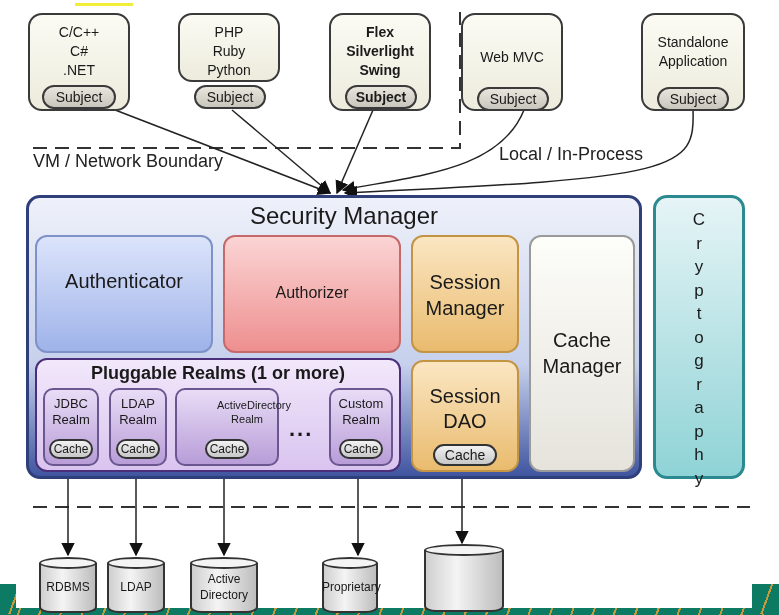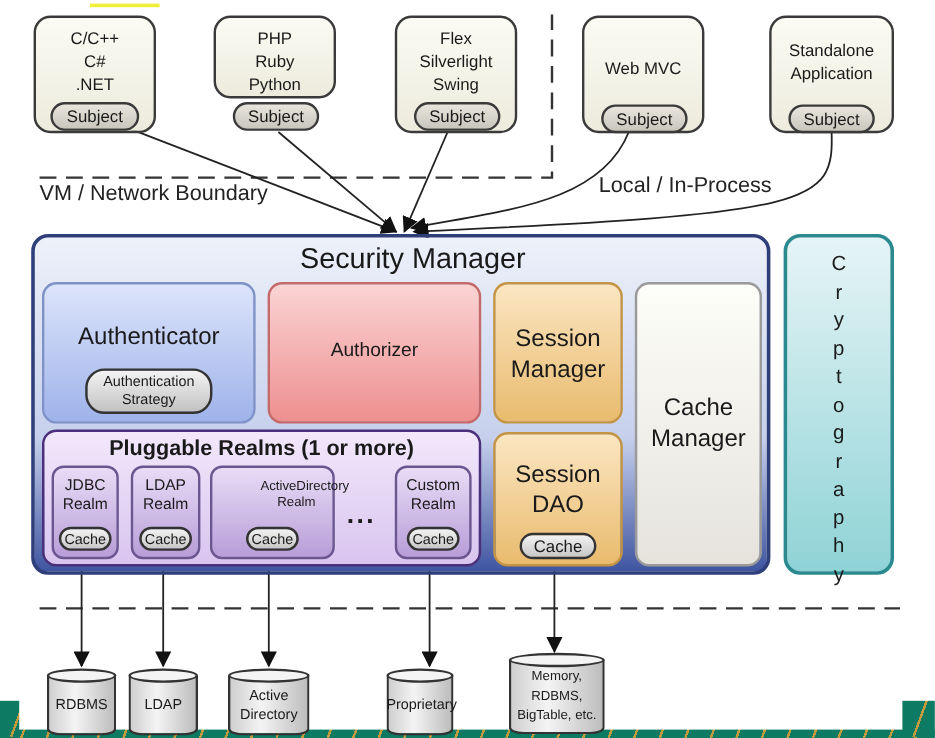--- a/index.html
+++ b/index.html
@@ -74,29 +74,29 @@
   <div class="pill" style="left:12px;top:70px;width:74px;height:24px;line-height:20px;">Subject</div>
 </div>
 <div class="client" style="left:178px;top:13px;width:102px;height:69px;">
   <div class="lines" style="top:8px;">
     <div>PHP</div>
     <div>Ruby</div>
     <div>Python</div>
   </div>
   <div class="pill" style="left:14px;top:70px;width:72px;height:24px;line-height:20px;">Subject</div>
 </div>
-<div class="client" style="left:329px;top:13px;width:102px;height:98px;">
+<div class="client" style="left:329px;top:13px;width:102px;height:98px;font-weight:bold;">
   <div class="lines" style="top:8px;">
     <div>Flex</div>
     <div>Silverlight</div>
     <div>Swing</div>
   </div>
   <div class="pill" style="left:14px;top:70px;width:72px;height:24px;line-height:20px;">Subject</div>
 </div>
-<div class="client" style="left:485px;top:13px;width:102px;height:98px;">
+<div class="client" style="left:461px;top:13px;width:102px;height:98px;">
   <div class="lines" style="top:33px;">
     <div>Web MVC</div>
   </div>
   <div class="pill" style="left:14px;top:72px;width:72px;height:24px;line-height:20px;">Subject</div>
 </div>
 <div class="client" style="left:641px;top:13px;width:104px;height:98px;">
   <div class="lines" style="top:18px;">
     <div>Standalone</div>
     <div>Application</div>
   </div>
@@ -104,24 +104,20 @@
 </div>
 
 <div class="label" style="left:33px;top:151px;">VM / Network Boundary</div>
 <div class="label" style="left:499px;top:144px;">Local / In-Process</div>
 
 <div class="sm">
   <div class="abs" style="left:0;right:0;top:4px;text-align:center;font-size:24px;padding-left:20px;">Security Manager</div>
 
   <div class="box auth" style="left:6px;top:37px;width:178px;height:118px;">
     <div class="abs" style="left:0;right:0;top:33px;font-size:20px;">Authenticator</div>
-    <div class="abs" style="left:34px;top:70px;width:106px;height:38px;border:2px solid #333;border-radius:16px;box-sizing:border-box;background:linear-gradient(#f3f3f3,#c2c2c2);font-size:12px;line-height:15px;padding-top:2px;">
-      <div>Authentication</div>
-      <div>Strategy</div>
-    </div>
   </div>
 
   <div class="box authz" style="left:194px;top:37px;width:178px;height:118px;">
     <div class="abs" style="left:0;right:0;top:47px;font-size:16px;">Authorizer</div>
   </div>
 
   <div class="box sess" style="left:382px;top:37px;width:108px;height:118px;font-size:20px;line-height:26px;">
     <div style="padding-top:32px;">
       <div>Session</div>
       <div>Manager</div>
@@ -224,18 +220,13 @@
 <div class="db" style="left:322px;top:557px;width:56px;height:56px;">
   <div class="body"></div>
     <div class="top"></div>
   <div class="txt" style="top:22px;">
       <div>Proprietary</div>
     </div>
 </div>
 <div class="db" style="left:424px;top:544px;width:80px;height:68px;font-size:11px;">
   <div class="body"></div>
     <div class="top"></div>
-  <div class="txt" style="top:12px;line-height:16px;">
-    <div>Memory,</div>
-    <div>RDBMS,</div>
-    <div>BigTable, etc.</div>
-  </div>
 </div>
 
 </body></html>

